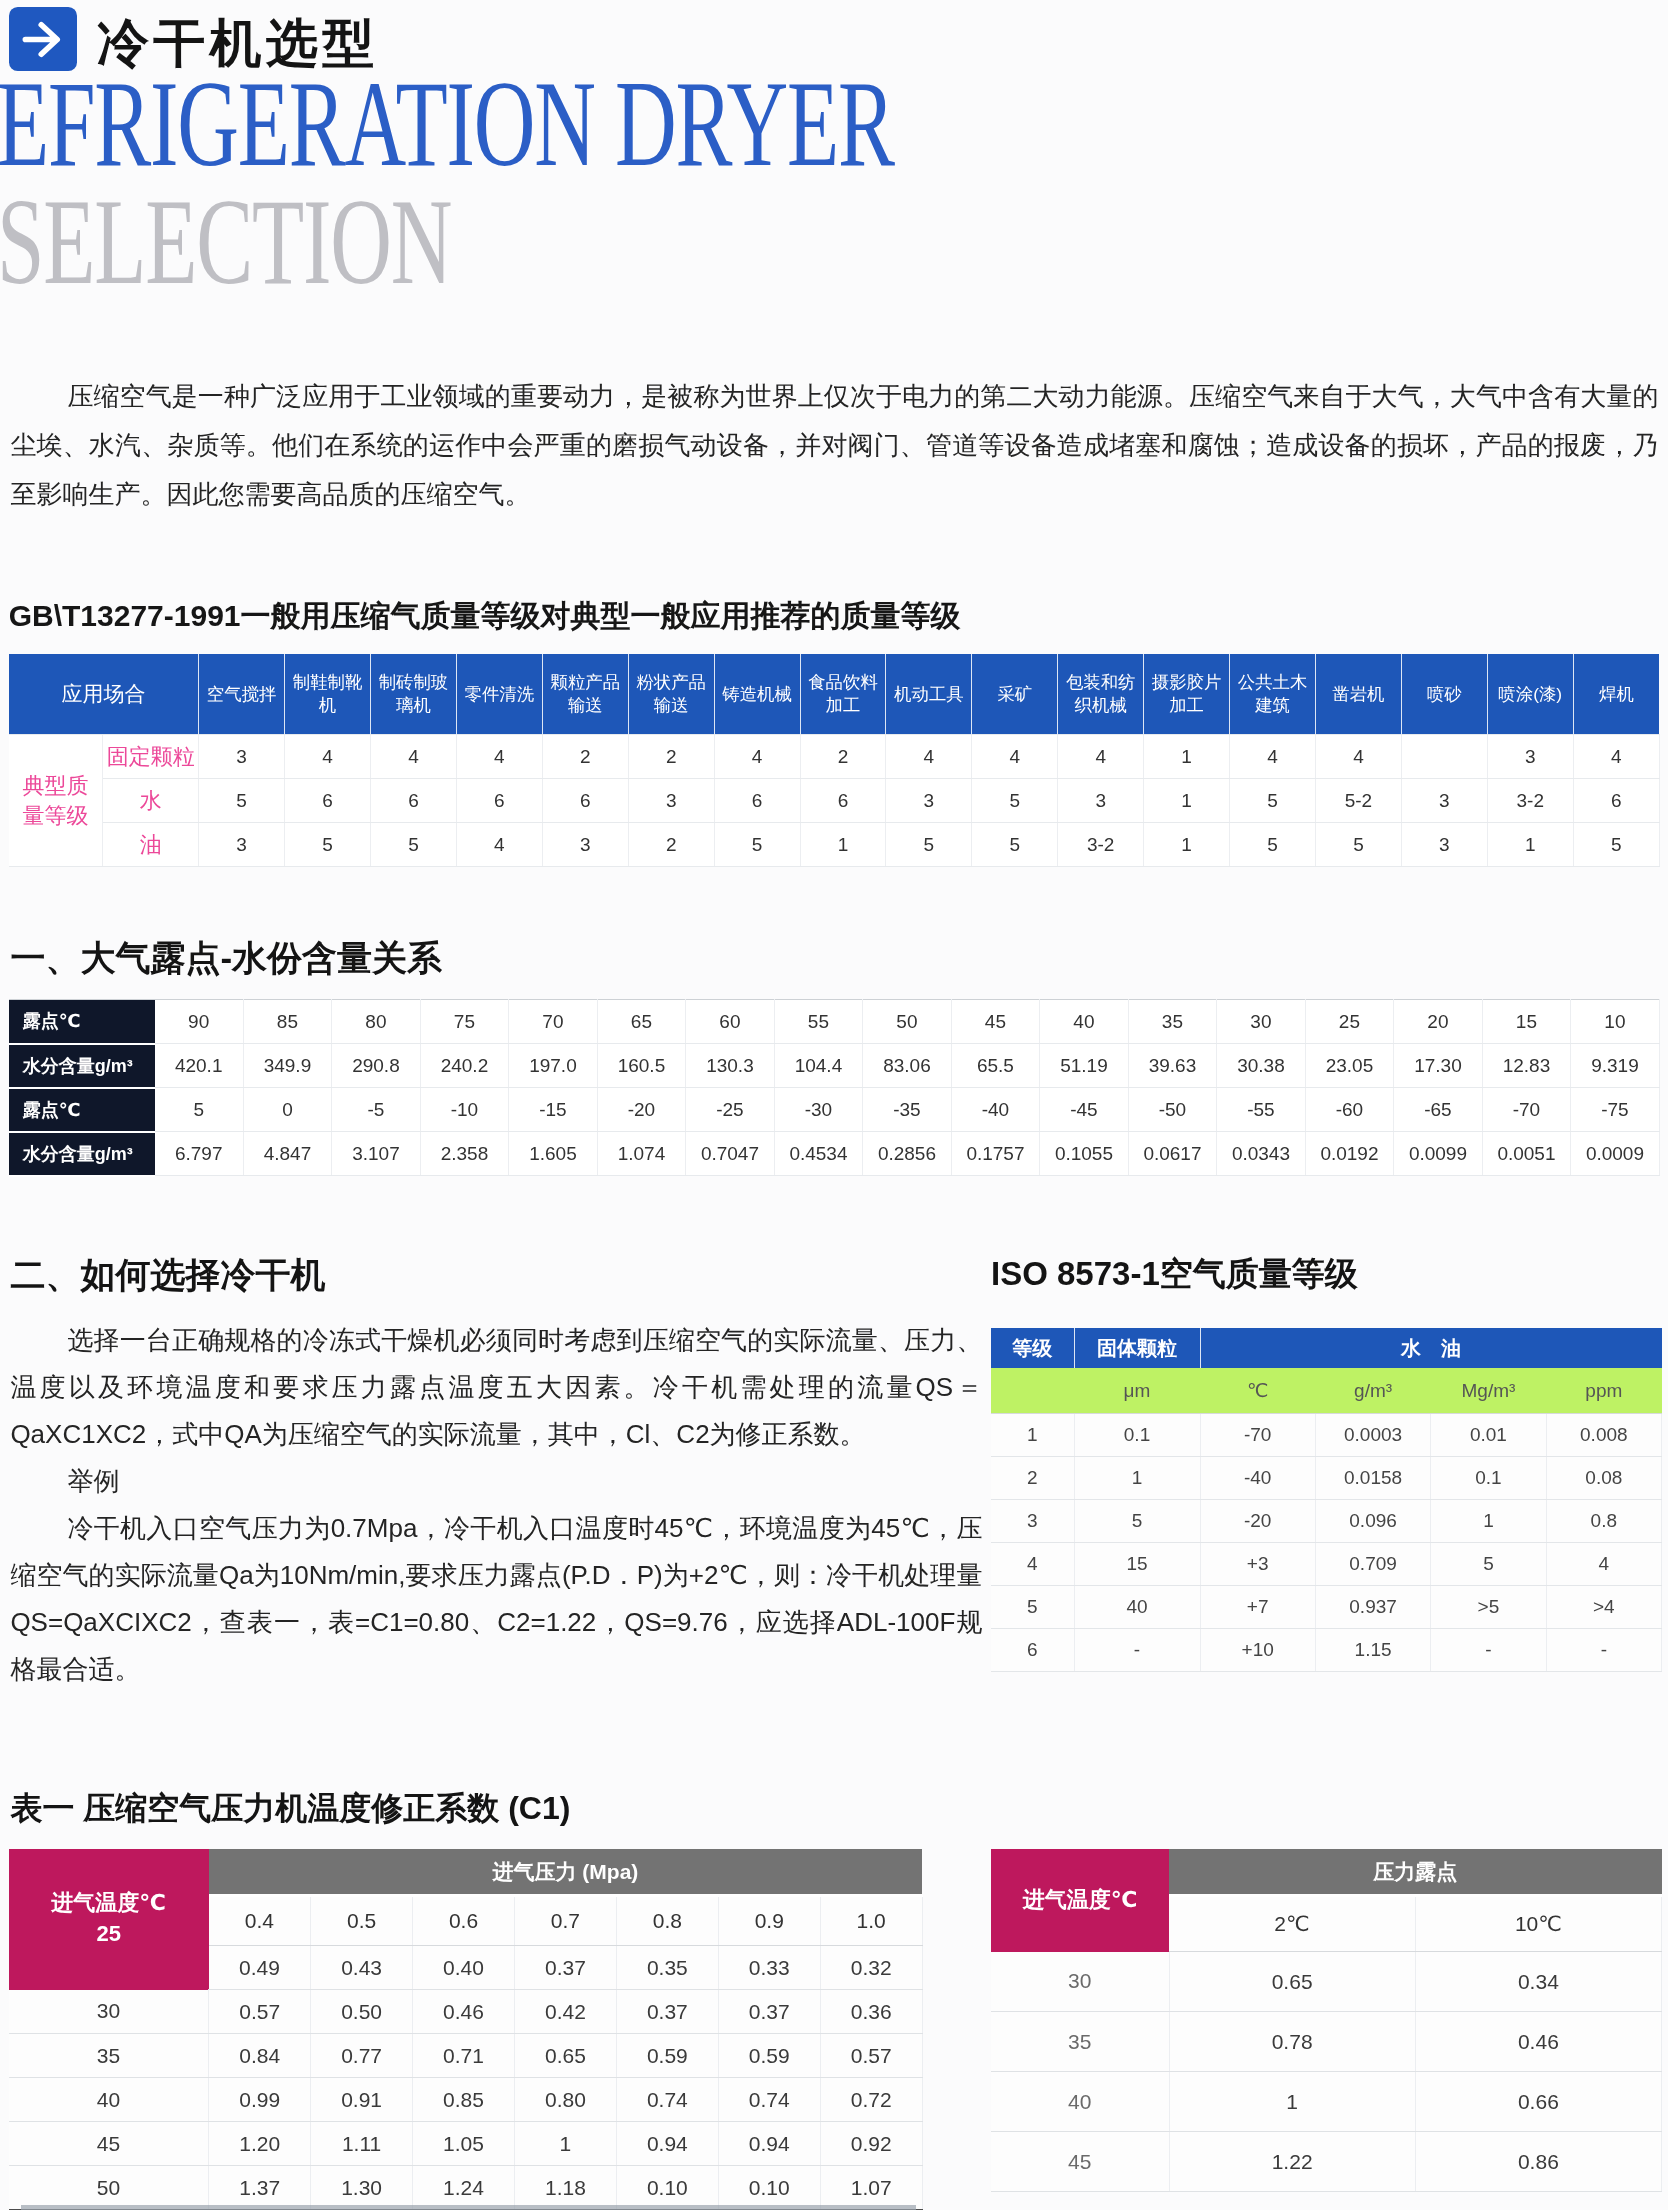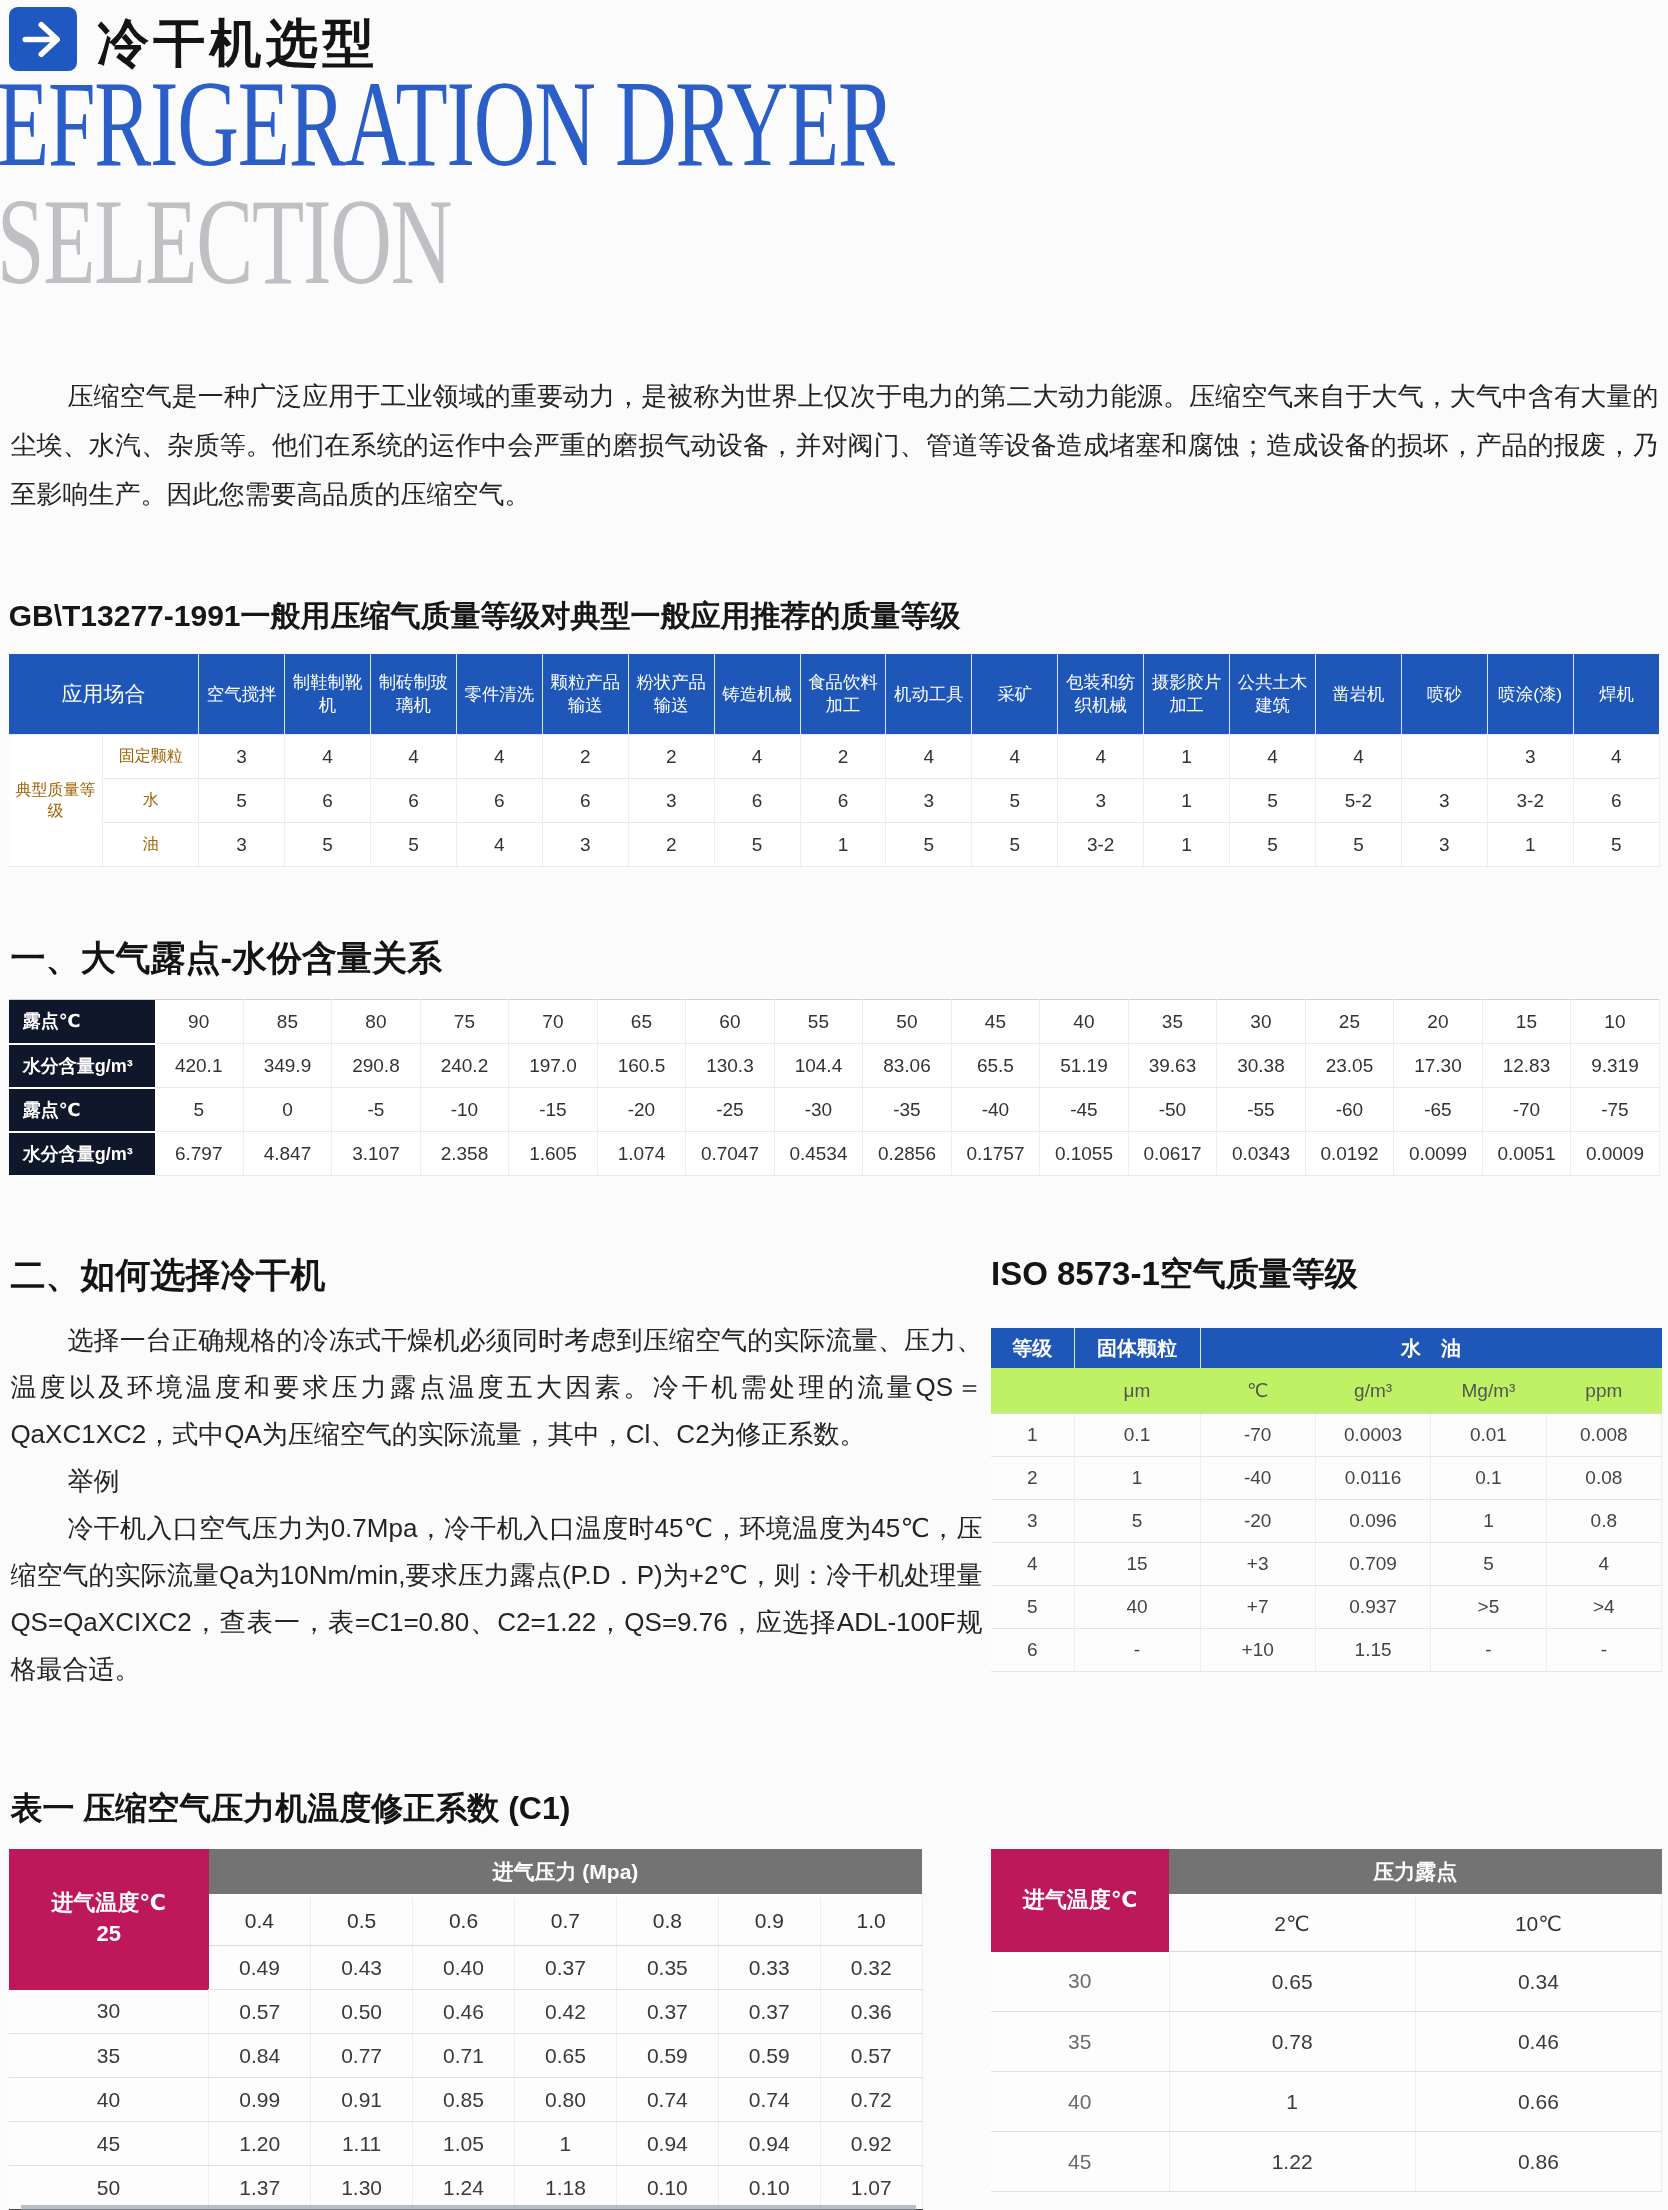--- a/index.html
+++ b/index.html
@@ -27,21 +27,21 @@
   th,td{padding:0 3.5px;text-align:center;vertical-align:middle;font-weight:normal;word-break:break-all;}
   
   .gb-title{position:absolute;left:8.7px;top:596px;font-size:30px;font-weight:bold;color:#161616;white-space:nowrap;}
   .gb-table{position:absolute;left:8.7px;top:654px;width:1651px;}
   .gb-table tr.head th{background:#1e57b8;color:#fff;font-size:17.4px;height:80px;
     border-right:1.7px solid rgba(255,255,255,.85);line-height:1.3;}
   .gb-table tr.head th.corner{font-size:21px;}
   .gb-table tr.head th:last-child{border-right:none;}
   .gb-table td,.gb-table tbody th{height:43px;font-size:19px;color:#333;background:#fff;
     border-right:0.9px solid #eceef1;border-bottom:1.7px solid #e7eaed;}
-  .gb-table .group-label,.gb-table .row-label{font-size:16px;color:#a16207;}
+  .gb-table .group-label,.gb-table .row-label{font-size:22px;color:#ec4899;}
   
   .sec-heading{position:absolute;font-size:35px;font-weight:600;color:#141414;white-space:nowrap;}
   .dew-table{position:absolute;left:8.7px;top:999px;width:1651px;border-top:1.7px solid #cdd1d5;}
   .dew-table th.dew-label{background:#0f172a;color:#fff;font-size:18px;text-align:left;
     padding-left:14px;border-bottom:2.6px solid #fff;font-weight:600;}
   .dew-table td{height:43px;font-size:19px;color:#333;background:#fff;
     border-right:0.9px solid #eceef1;border-bottom:1.7px solid #e7eaed;}
   
   .howto{position:absolute;left:10.4px;top:1317px;width:972px;font-size:26px;
     line-height:47px;color:#242424;text-align:justify;}
@@ -304,21 +304,21 @@
           <td>0.1</td>
           <td>-70</td>
           <td>0.0003</td>
           <td>0.01</td>
           <td>0.008</td>
         </tr>
       <tr class="datarow">
           <td>2</td>
           <td>1</td>
           <td>-40</td>
-          <td>0.0116</td>
+          <td>0.0158</td>
           <td>0.1</td>
           <td>0.08</td>
         </tr>
       <tr class="datarow">
           <td>3</td>
           <td>5</td>
           <td>-20</td>
           <td>0.096</td>
           <td>1</td>
           <td>0.8</td>

